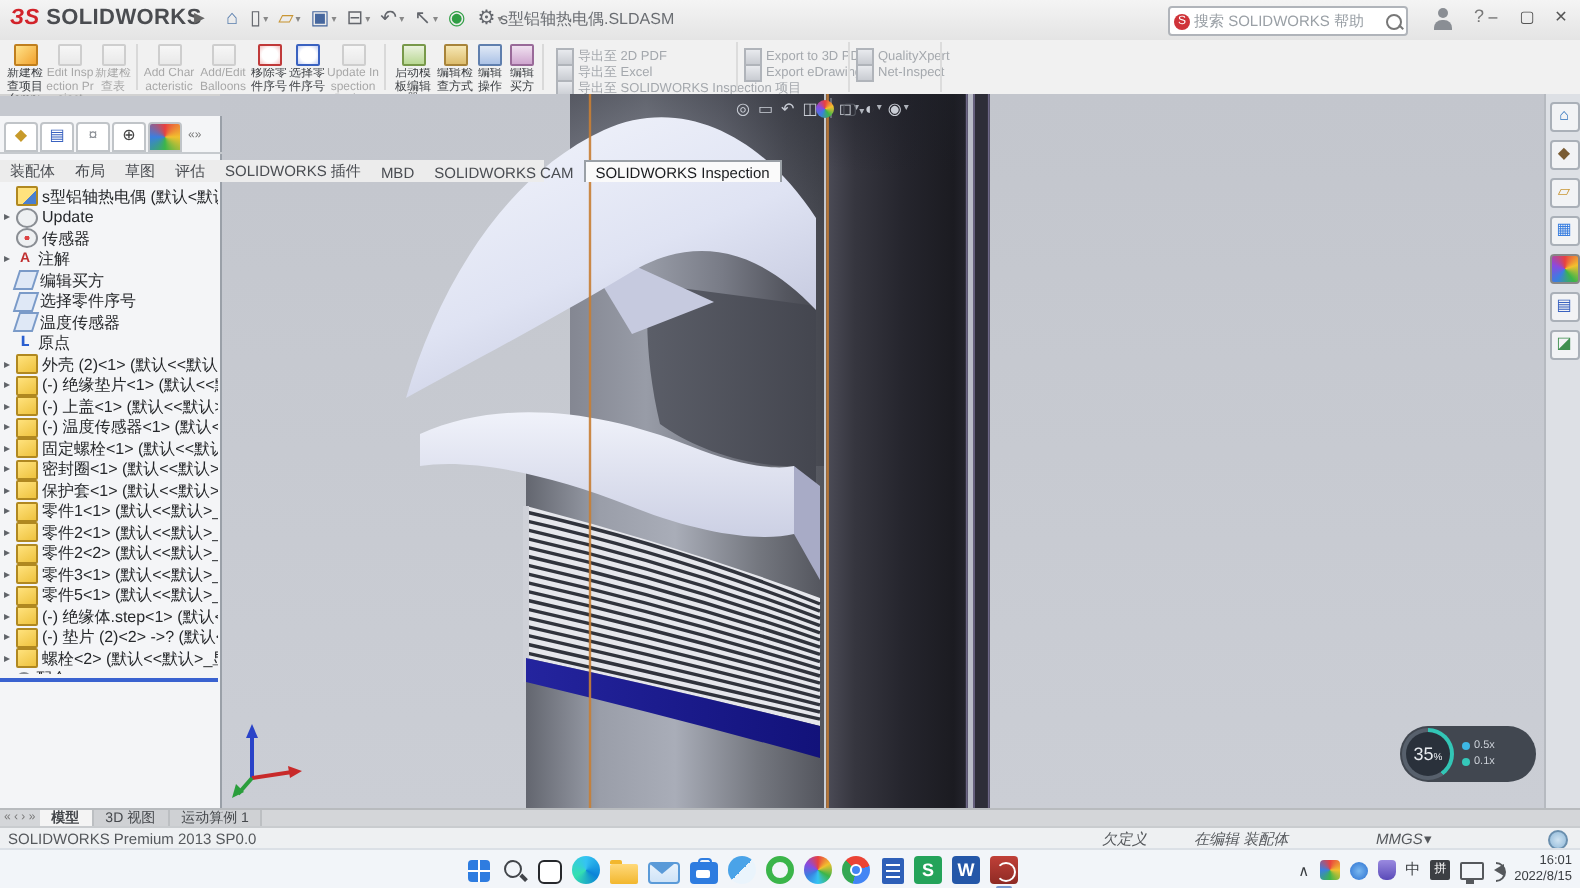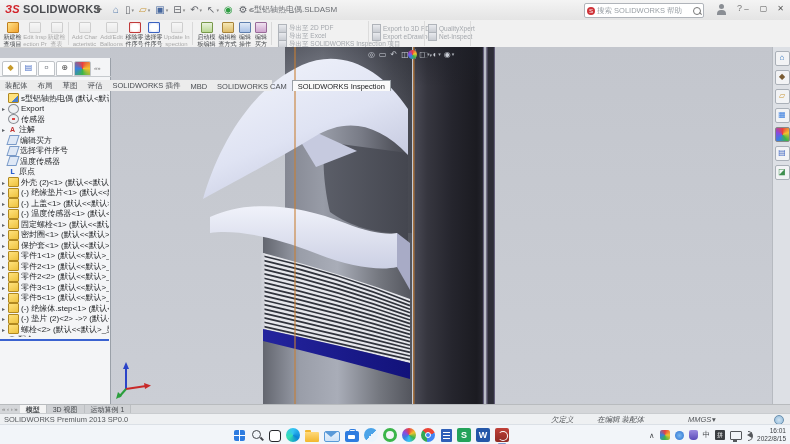--- a/index.html
+++ b/index.html
@@ -467,20 +467,38 @@
 
   <svg id="triad" class="abs" width="42" height="42" viewBox="0 0 42 42">
     <line x1="14" y1="32" x2="14" y2="10" stroke="#2a43c8" stroke-width="2"></line>
     <path d="M 14 5 L 11 12 L 17 12 Z" fill="#2a43c8"></path>
     <line x1="14" y1="32" x2="34" y2="29" stroke="#c82a2a" stroke-width="2"></line>
     <path d="M 39 28.5 L 32 26 L 33 32 Z" fill="#c82a2a"></path>
     <line x1="14" y1="32" x2="7" y2="40" stroke="#2a9e3c" stroke-width="2"></line>
     <path d="M 4 42 L 10 39 L 6 35 Z" fill="#2a9e3c"></path>
   </svg>
 
+  <div id="zoom-badge" class="abs">
+    <div id="zb-circle">
+      <div id="zb-inner">
+        <span>35</span>
+          <span class="pct">%</span>
+      </div>
+    </div>
+    <div id="zb-opts">
+      <div class="zb-opt">
+          <span class="zb-dot" style="background: rgb(61, 183, 228);"></span>
+          <span>0.5x</span>
+        </div>
+        <div class="zb-opt">
+          <span class="zb-dot" style="background: rgb(53, 200, 185);"></span>
+          <span>0.1x</span>
+        </div>
+    </div>
+  </div>
 </div>
 
 <div id="rtabs" class="abs">
   <div class="rtab">
       <span>装配体</span>
     </div>
     <div class="rtab">
       <span>布局</span>
     </div>
     <div class="rtab">
@@ -553,21 +571,21 @@
   </div>
   <div id="fm-tree" class="abs">
     <div class="tree-row">
         <span class="tr-arrow">▸</span>
         <span class="tr-ico ti-asm"><span></span></span>
         <span class="tr-label">s型铝轴热电偶 (默认&lt;默认_显示状态-1&gt;</span>
       </div>
       <div class="tree-row">
         <span class="tr-arrow on">▸</span>
         <span class="tr-ico ti-hist"><span></span></span>
-        <span class="tr-label">Export</span>
+        <span class="tr-label">Update</span>
       </div>
       <div class="tree-row">
         <span class="tr-arrow">▸</span>
         <span class="tr-ico ti-sensor"><span></span></span>
         <span class="tr-label">传感器</span>
       </div>
       <div class="tree-row">
         <span class="tr-arrow on">▸</span>
         <span class="tr-ico ti-note"><span>A</span></span>
         <span class="tr-label">注解</span>

